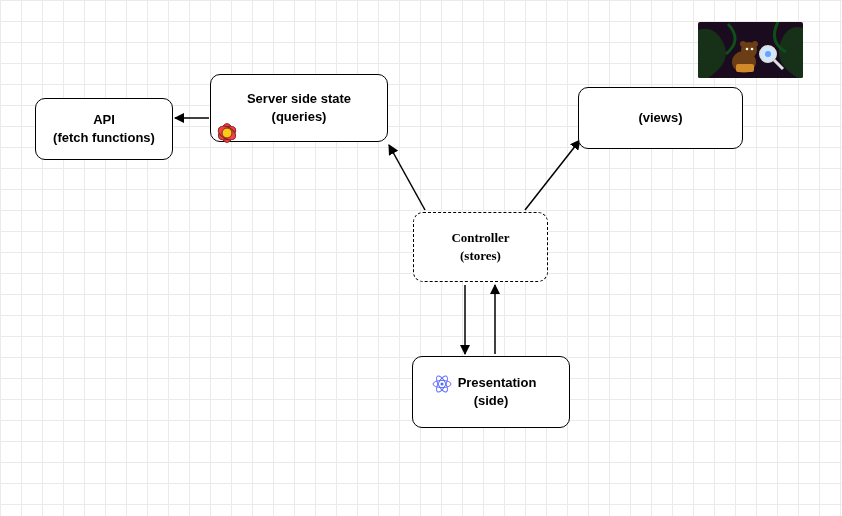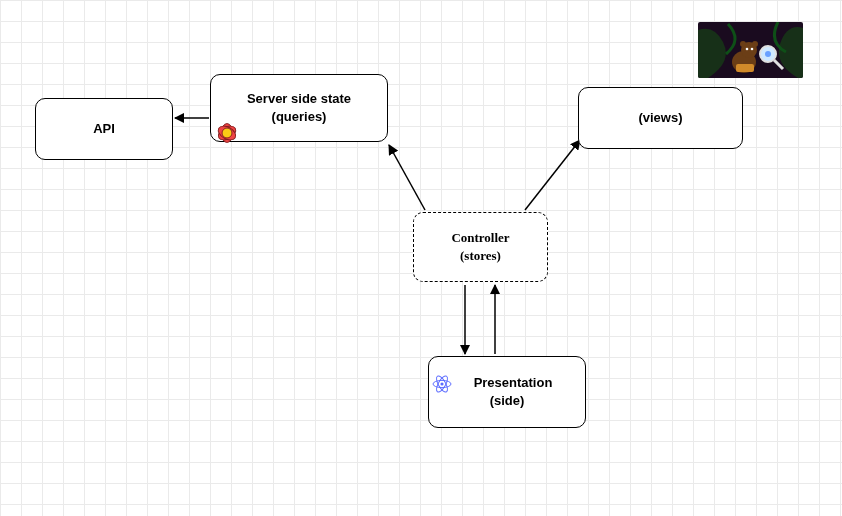--- a/index.html
+++ b/index.html
@@ -66,20 +66,21 @@
 
   <line x1="525" y1="210" x2="580" y2="140" stroke="#000" stroke-width="1.5" marker-end="url(#ah)"></line>
 
   <line x1="465" y1="285" x2="465" y2="354" stroke="#000" stroke-width="1.5" marker-end="url(#ah)"></line>
 
   <line x1="495" y1="354" x2="495" y2="285" stroke="#000" stroke-width="1.5" marker-end="url(#ah)"></line>
 </svg>
 
 <div class="node" style="left:35px; top:87px; width:138px; height:62px;margin-top:11px;">
   <span class="line1">API</span>
+  <span class="line2">(fetch functions)</span>
 </div>
 
 <div class="node" style="left:210px; top:74px; width:178px; height:68px;">
   <span class="line1">Server side state</span>
   <span class="line2">(queries)</span>
 </div>
 
 <div class="icon-wrap" style="left:209px; top:115px;">
   <svg width="36" height="36" viewBox="0 0 40 40">
     <g transform="translate(20 20)">
@@ -93,21 +94,21 @@
 
 <div class="node" style="left:578px; top:87px; width:165px; height:62px;">
   <span class="line2">(views)</span>
 </div>
 
 <div class="node dashed" style="left:413px; top:212px; width:135px; height:70px;">
   <span class="line1">Controller</span>
   <span class="line2">(stores)</span>
 </div>
 
-<div class="node" style="left:412px; top:356px; width:158px; height:72px;margin-left:16px;">
+<div class="node" style="left:412px; top:356px; width:158px; height:72px;">
   <span class="line1" style="margin-left:12px;">Presentation</span>
   <span class="line2">(side)</span>
 </div>
 
 <div class="icon-wrap" style="left:430px; top:372px;">
   <svg width="24" height="24" viewBox="0 0 40 40">
     <g transform="translate(20 20)" fill="none" stroke="#5b6bff" stroke-width="1.6">
       <ellipse rx="15" ry="6" transform="rotate(0)"></ellipse>
       <ellipse rx="15" ry="6" transform="rotate(60)"></ellipse>
       <ellipse rx="15" ry="6" transform="rotate(120)"></ellipse>

